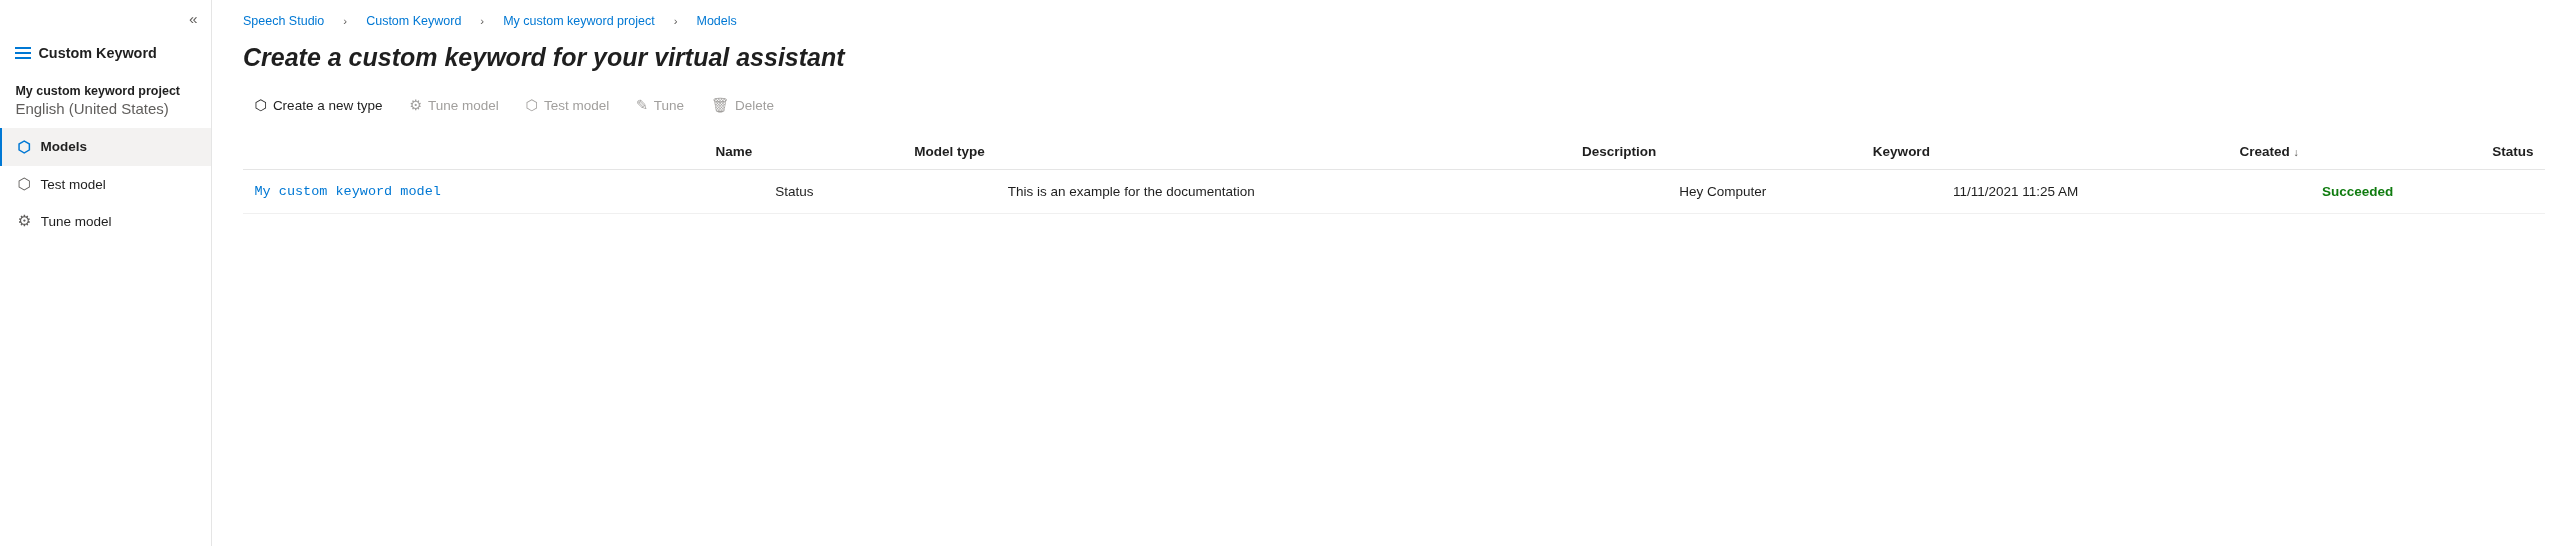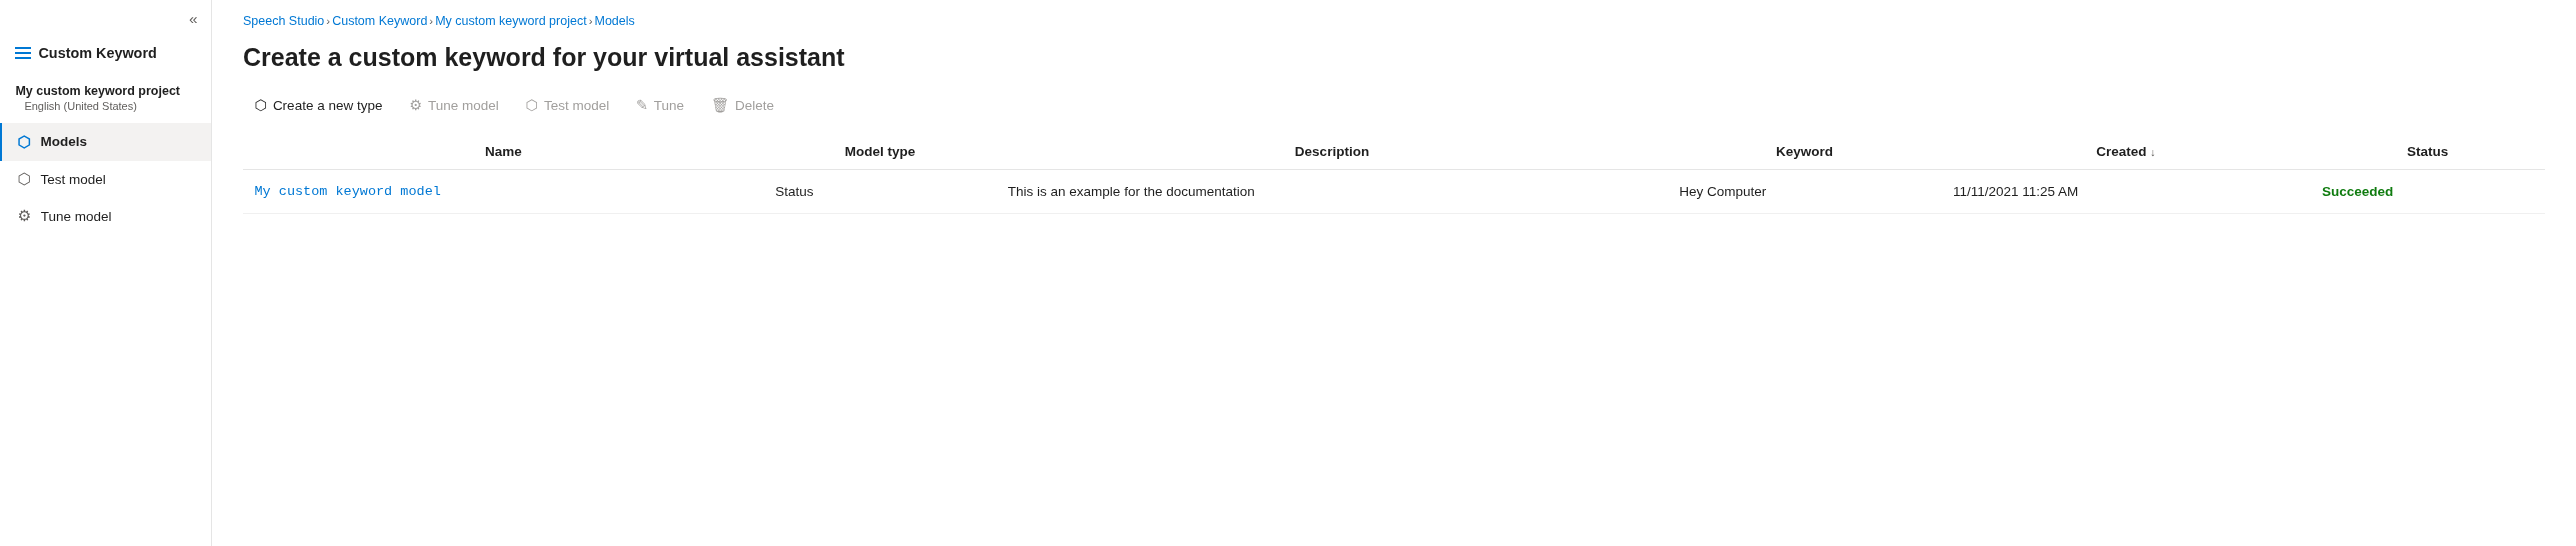--- a/index.html
+++ b/index.html
@@ -39,23 +39,22 @@
       display: block; width: 15.4px; height: 1.9px; background: #0078d4;
     }
     .sidebar-project-name {
       padding: 7.7px 15.4px 1.9px 15.4px;
       font-weight: 600;
       font-size: 12.5px;
       color: #1f1f1f;
     }
     .sidebar-project-lang {
       padding: 0 15.4px 7.7px 15.4px;
-      font-size: 11px;
+      font-size: 15px;
       color: #605e5c;
-      margin-left: 9px;
     }
     .sidebar-nav { margin-top: 3.8px; }
     .sidebar-nav-item {
       display: flex;
       align-items: center;
       gap: 9.6px;
       padding: 9.6px 15.4px;
       cursor: pointer;
       font-size: 13.5px;
       color: #1f1f1f;
@@ -73,37 +72,38 @@
     .main {
       flex: 1;
       overflow: auto;
       padding: 0 31px 31px 31px;
     }
 
     
     .breadcrumb {
       display: flex;
       align-items: center;
-      gap: 2px;
+      gap: 19px;
       padding: 13.5px 0 11.5px 0;
       font-size: 12.5px;
     }
     .breadcrumb a, .breadcrumb .bc-link {
       color: #0078d4;
       text-decoration: none;
       cursor: pointer;
     }
     .breadcrumb .bc-sep { color: #605e5c; font-size: 11.5px; }
 
     
     .page-title {
       font-size: 25px;
       font-weight: 600;
       color: #1f1f1f;
       margin: 3.8px 0 19px 0;
+      font-style: italic;
     }
 
     
     .toolbar {
       display: flex;
       align-items: center;
       gap: 3.8px;
       margin-bottom: 15.4px;
     }
     .toolbar-btn {
@@ -126,21 +126,21 @@
 
     
     .data-table {
       width: 100%;
       border-collapse: collapse;
     }
     .data-table thead tr {
       border-bottom: 1.9px solid #e5e5e5;
     }
     .data-table th {
-      text-align: center;
+      text-align: right;
       padding: 9.6px 11.5px;
       font-weight: 600;
       font-size: 13.5px;
       color: #1f1f1f;
       white-space: nowrap;
     }
     .data-table th .sort-icon { font-size: 10.6px; margin-left: 3.8px; color: #605e5c; }
     .data-table tbody tr {
       border-bottom: 1px solid #f0f0f0;
     }

